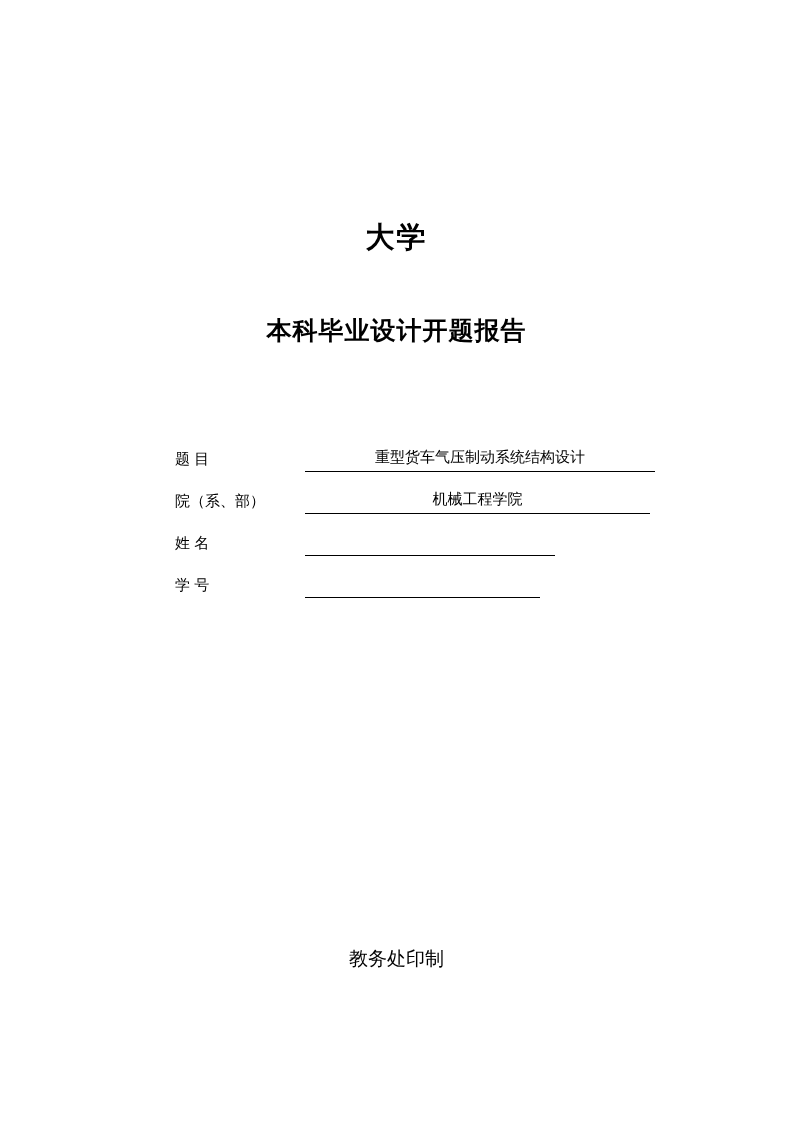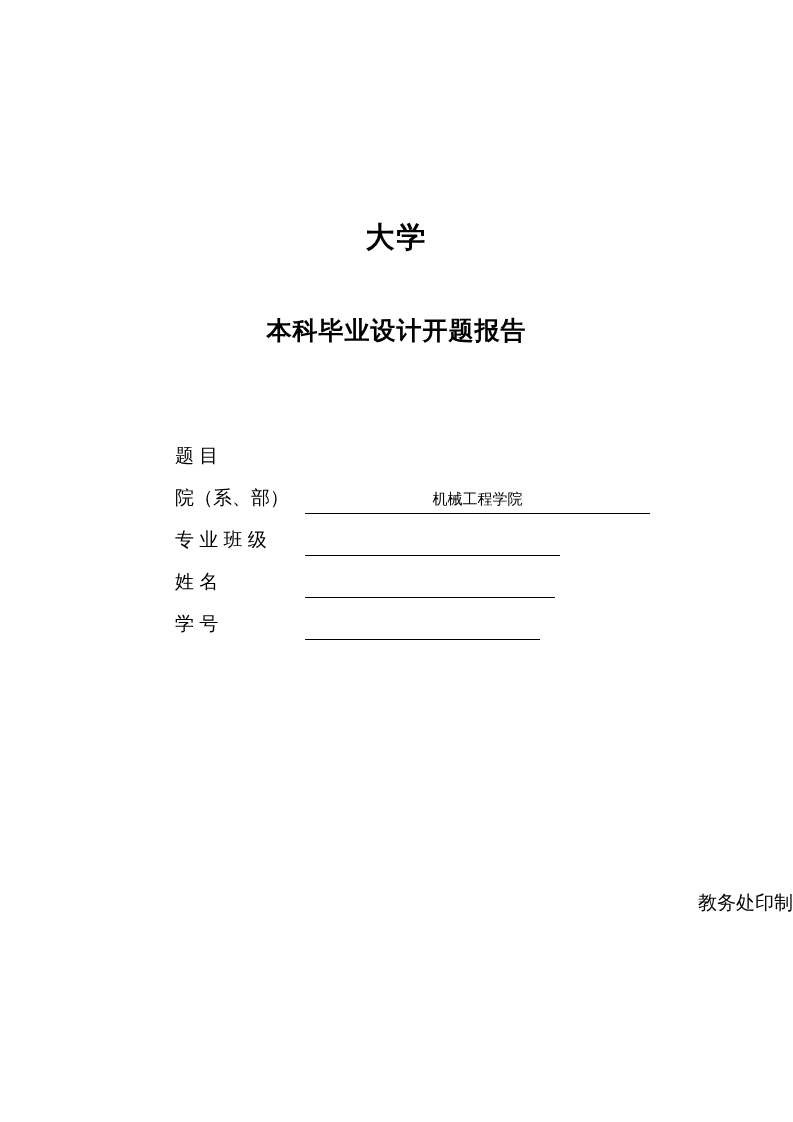--- a/index.html
+++ b/index.html
@@ -51,21 +51,21 @@
     left: 175px;
     width: 520px;
   }
   .field-row {
     display: flex;
     align-items: flex-end;
     height: 42px;
   }
   .field-label {
     width: 120px;
-    font-size: 19px;
+    font-size: 15px;
     font-family: "Liberation Sans", "DejaVu Sans", sans-serif;
     display: flex;
     justify-content: space-between;
     flex: 0 0 120px;
     padding-bottom: 3px;
     letter-spacing: 0px;
     white-space: nowrap;
   }
   .field-label.tight {
     display: block;
@@ -83,53 +83,50 @@
   }
   .w-350 { width: 350px; }
   .w-275 { width: 275px; }
   .w-345 { width: 345px; }
   .w-255 { width: 255px; }
   .w-235 { width: 235px; }
   .w-250 { width: 250px; }
   .w-290 { width: 290px; }
   .footer-note {
     position: absolute;
-    top: 890px;
+    top: 946px;
     left: 0;
     width: 793px;
-    text-align: right;
+    text-align: center;
     font-size: 19px;
     font-family: "Liberation Sans", "DejaVu Sans", sans-serif;
   }
 </style>
 </head>
 <body>
 
 <div class="page">
 
   <div class="title-university">大学</div>
 
   <div class="title-report">本科毕业设计开题报告</div>
 
   <div class="fields">
 
     <div class="field-row">
       <div class="field-label tight">题            目</div>
+      <div class="field-value w-350">重型货车气压制动系统结构设计</div>
     </div>
 
 
     <div class="field-row">
       <div class="field-label tight">院（系、部）</div>
       <div class="field-value w-345">机械工程学院</div>
     </div>
 
-    <div class="field-row">
-      <div class="field-label tight">专 业 班 级</div>
-      <div class="field-value w-255"></div>
-    </div>
 
     <div class="field-row">
       <div class="field-label tight">姓            名</div>
       <div class="field-value w-250"></div>
     </div>
 
     <div class="field-row">
       <div class="field-label tight">学            号</div>
       <div class="field-value w-235"></div>
     </div>

